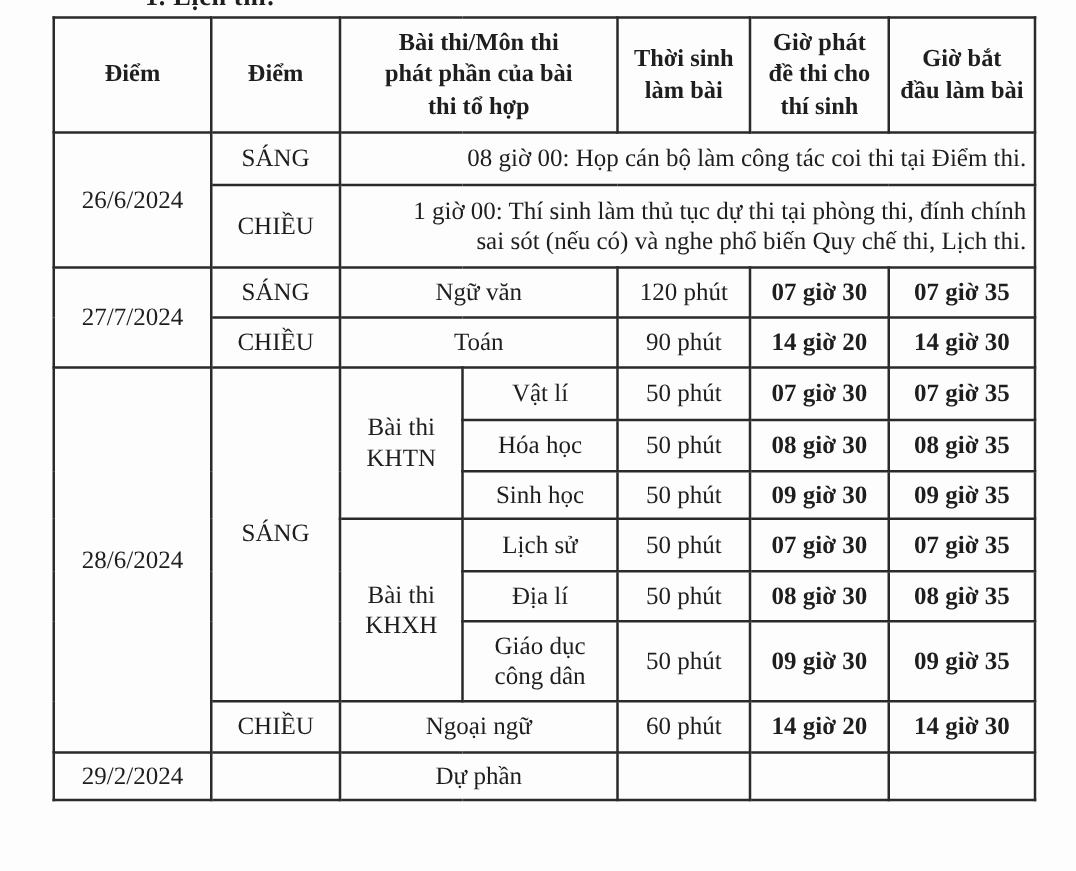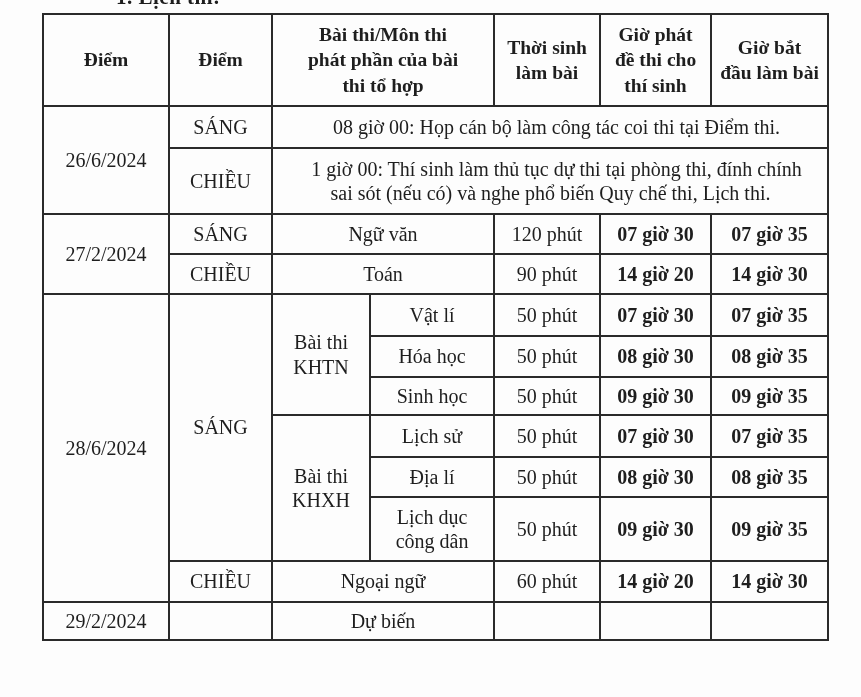--- a/index.html
+++ b/index.html
@@ -42,21 +42,21 @@
     line-height: 1.22;
     white-space: pre-line;
     overflow: hidden;
   }
   .schedule th {
     font-weight: bold;
     font-size: 19.5px;
     line-height: 1.3;
   }
   .schedule td.left-text {
-    text-align: center;
+    text-align: right;
     padding-left: 7px;
     padding-right: 6px;
     text-indent: 12px;
   }
   .schedule td.bold-time {
     font-weight: bold;
     margin-left: 22px;
   }
   
   tr.rh-header { height: 92px; }
@@ -104,21 +104,21 @@
     <td>SÁNG</td>
     <td colspan="5" class="left-text">08 giờ 00: Họp cán bộ làm công tác coi thi tại Điểm thi.</td>
   </tr>
   <tr class="rh-66">
     <td>CHIỀU</td>
     <td colspan="5" class="left-text">1 giờ 00: Thí sinh làm thủ tục dự thi tại phòng thi, đính chính
 sai sót (nếu có) và nghe phổ biến Quy chế thi, Lịch thi.</td>
   </tr>
 
   <tr class="rh-40">
-    <td rowspan="2">27/2/2024</td>
+    <td rowspan="2">27/7/2024</td>
     <td>SÁNG</td>
     <td colspan="2">Ngữ văn</td>
     <td>120 phút</td>
     <td class="bold-time">07 giờ 30</td>
     <td class="bold-time">07 giờ 35</td>
   </tr>
   <tr class="rh-40">
     <td>CHIỀU</td>
     <td colspan="2">Toán</td>
     <td>90 phút</td>
@@ -157,37 +157,37 @@
     <td class="bold-time">07 giờ 30</td>
     <td class="bold-time">07 giờ 35</td>
   </tr>
   <tr class="rh-40">
     <td>Địa lí</td>
     <td>50 phút</td>
     <td class="bold-time">08 giờ 30</td>
     <td class="bold-time">08 giờ 35</td>
   </tr>
   <tr class="rh-64">
-    <td>Lịch dục
+    <td>Giáo dục
 công dân</td>
     <td>50 phút</td>
     <td class="bold-time">09 giờ 30</td>
     <td class="bold-time">09 giờ 35</td>
   </tr>
 
   <tr class="rh-41">
     <td>CHIỀU</td>
     <td colspan="2">Ngoại ngữ</td>
     <td>60 phút</td>
     <td class="bold-time">14 giờ 20</td>
     <td class="bold-time">14 giờ 30</td>
   </tr>
 
   <tr class="rh-38">
     <td>29/2/2024</td>
     <td></td>
-    <td colspan="2">Dự biến</td>
+    <td colspan="2">Dự phần</td>
     <td></td>
     <td></td>
     <td></td>
   </tr>
 </tbody>
   </table>
 
 </body></html>

